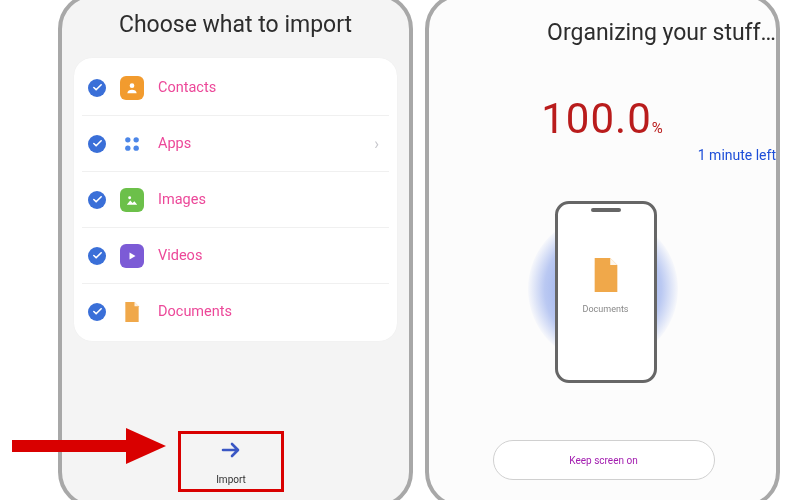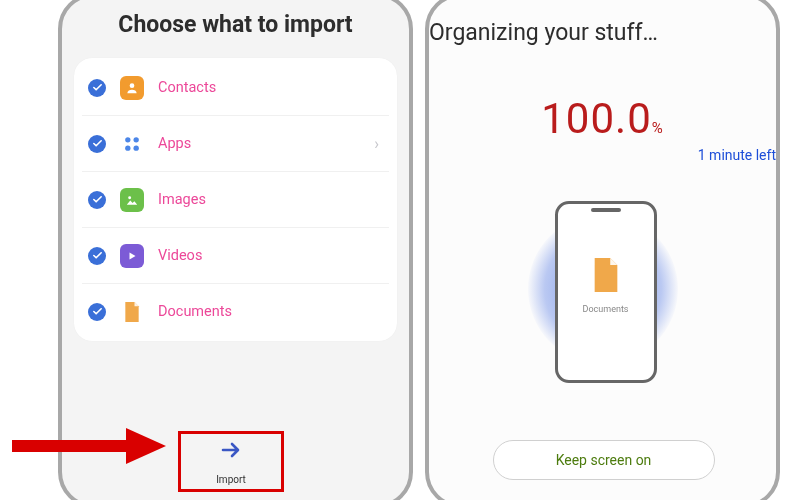--- a/index.html
+++ b/index.html
@@ -7,50 +7,50 @@
   .phone{position:absolute;top:-7px;width:355px;height:515px;border:4px solid #a8a8a8;border-radius:36px;background:#f4f4f4;overflow:hidden;box-sizing:border-box}
   .phone.left{left:58px}
   .phone.right{left:425px;background:#fcfcfc}
   .side-btn{position:absolute;width:5px;background:#a0a0a0;border-radius:3px}
   .side-btn.s1{right:-8px;top:60px;height:55px}
   .side-btn.s2{right:-8px;top:125px;height:55px}
   .side-btn.s3{right:-8px;top:200px;height:35px}
   .phone.left .side-btn{left:-8px;right:auto}
 
   
-  .title{font-size:23px;color:#2d2d2d;margin:14px 0 20px 0;text-align:center;font-weight:700}
+  .title{font-size:23px;color:#2d2d2d;margin:14px 0 20px 0;text-align:center;font-weight:400}
   .sel-row{display:flex;align-items:center;padding:0 22px 10px 22px}
   .allcol{display:flex;flex-direction:column;align-items:center;margin-right:14px}
   .check{width:18px;height:18px;border-radius:50%;background:#3a6fd8;display:flex;align-items:center;justify-content:center}
   .check svg{width:11px;height:11px}
   .all-lbl{font-size:9px;color:#555;margin-top:2px}
   .sel-txt{font-size:14px;color:#333}
   .card{background:#fff;border-radius:18px;margin:0 12px;padding:2px 8px;box-shadow:0 0 1px rgba(0,0,0,.08)}
   .item{display:flex;align-items:center;height:55px;border-bottom:1px solid #f0f0f0;padding:0 6px}
   .item:last-child{border-bottom:none}
   .item .check{margin-right:14px;flex:none}
   .iicon{width:24px;height:24px;border-radius:6px;display:flex;align-items:center;justify-content:center;margin-right:14px;flex:none}
   .ilabel{flex:1;font-size:14.5px;color:#ec4899}
   .chev{color:#c7c7cc;font-size:16px;margin-right:4px}
   .import-box{position:absolute;left:116px;bottom:12px;width:100px;height:55px;border:3px solid #d90000;display:flex;flex-direction:column;align-items:center;justify-content:center}
   .import-box svg{width:24px;height:24px}
   .import-box .lbl{font-size:10px;color:#333;margin-top:12px}
 
   
-  .title2{font-size:23px;color:#2d2d2d;margin:22px 0 0 0;text-align:left;font-weight:400}
+  .title2{font-size:23px;color:#2d2d2d;margin:22px 0 0 0;text-align:right;font-weight:400}
   .pct{margin-top:48px;text-align:center;font-size:42px;color:#b91c1c;font-weight:400;letter-spacing:1px}
   .pct .sm{font-size:15px}
   .mins{text-align:right;font-size:14px;color:#1d4ed8;margin-top:4px}
   .device-wrap{position:relative;margin:26px auto 0 auto;width:180px;height:200px}
   .glow{position:absolute;left:50%;top:50%;width:150px;height:150px;margin:-75px 0 0 -75px;border-radius:50%;background:radial-gradient(circle,#6a8ae6 0%,rgba(106,138,230,.45) 55%,rgba(106,138,230,0) 72%)}
   .mini-phone{position:absolute;left:50%;top:50%;width:96px;height:176px;margin:-88px 0 0 -48px;border:3px solid #666;border-radius:14px;background:#fff}
   .mini-phone .notch{position:absolute;top:4px;left:50%;width:30px;height:4px;margin-left:-15px;background:#666;border-radius:3px}
   .mini-phone .doc{position:absolute;top:50px;left:50%;margin-left:-17px}
   .mini-phone .dlabel{position:absolute;top:100px;width:100%;text-align:center;font-size:9px;color:#888}
-  .keep-btn{position:absolute;bottom:24px;left:50%;width:220px;margin-left:-110px;height:38px;border:1px solid #d0d0d0;border-radius:20px;background:#fff;display:flex;align-items:center;justify-content:center;font-size:14px;color:#4d7c0f}
+  .keep-btn{position:absolute;bottom:24px;left:50%;width:220px;margin-left:-110px;height:38px;border:1px solid #d0d0d0;border-radius:20px;background:#fff;display:flex;align-items:center;justify-content:center;font-size:10px;color:#a21caf}
 
   
   .arrow{position:absolute;left:8px;top:426px;width:160px;height:40px;pointer-events:none}
 
   
   .ic-contacts{background:#f29b2e}
   .ic-images{background:#6cc04a}
   .ic-videos{background:#7c5bd6}
   .ic-docs{background:transparent}
 </style>

